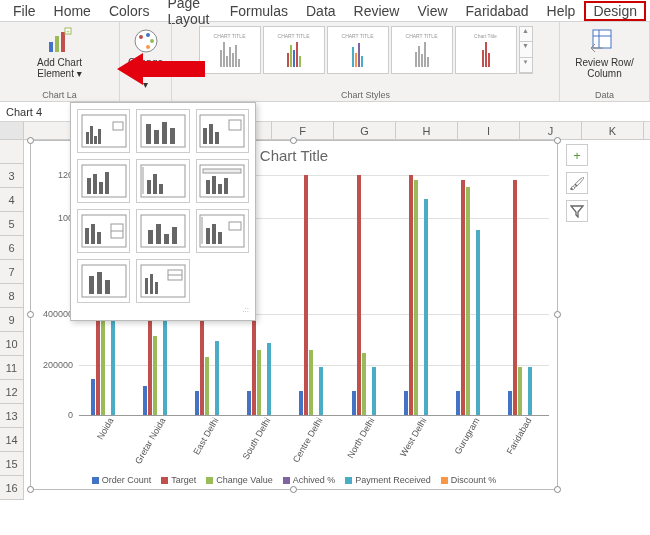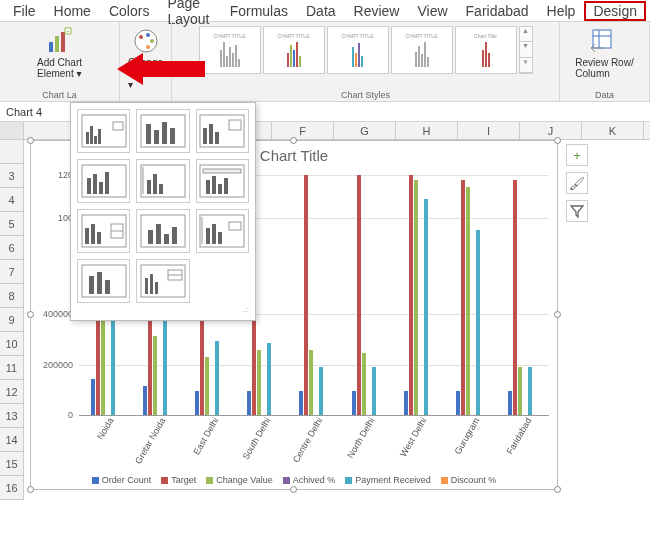--- a/index.html
+++ b/index.html
@@ -7,21 +7,21 @@
 
   
   .ribbon-tabs { display: flex; align-items: center; height: 22px; background: #fff; border-bottom: 1px solid #d4d4d4; padding: 0 4px; }
   .ribbon-tab { padding: 2px 9px; font-size: 14px; color: #444; cursor: pointer; }
   .ribbon-tab.active { border: 2px solid #c00; padding: 0 7px; }
 
   
   .ribbon { display: flex; height: 80px; background: #f3f2f1; border-bottom: 1px solid #d4d4d4; }
   .ribbon-group { border-right: 1px solid #d9d9d9; display: flex; flex-direction: column; align-items: center; padding: 2px 4px 1px 4px; }
   .ribbon-group-label { font-size: 9px; color: #666; text-align: center; margin-top: auto; padding-top: 2px; }
-  .ribbon-btn { display: flex; flex-direction: column; align-items: center; padding: 2px 4px; gap: 1px; cursor: pointer; font-size: 10px; line-height: 1.1; }
+  .ribbon-btn { display: flex; flex-direction: column; align-items: center; padding: 2px 4px; gap: 1px; cursor: pointer; font-size: 10px; text-align: center; line-height: 1.1; }
   .ribbon-btn.highlighted { background: #e8e45a; box-shadow: 0 0 4px #b5b000; border-radius: 2px; }
   .ribbon-icon { width: 30px; height: 30px; display: flex; align-items: center; justify-content: center; }
   .ribbon-row { display: flex; gap: 2px; }
 
   
   .style-gallery { display: flex; gap: 2px; padding: 2px; }
   .style-thumb { width: 62px; height: 48px; border: 1px solid #ccc; background: #fff; display: flex; flex-direction: column; align-items: center; justify-content: center; font-size: 5px; color: #999; }
   .style-thumb .tbars { display: flex; gap: 1px; align-items: flex-end; height: 28px; }
   .style-thumb .tbars span { width: 2px; background: #aaa; }
   .style-gallery-scroll { width: 14px; height: 48px; border: 1px solid #ccc; background: #fafafa; display: flex; flex-direction: column; }

